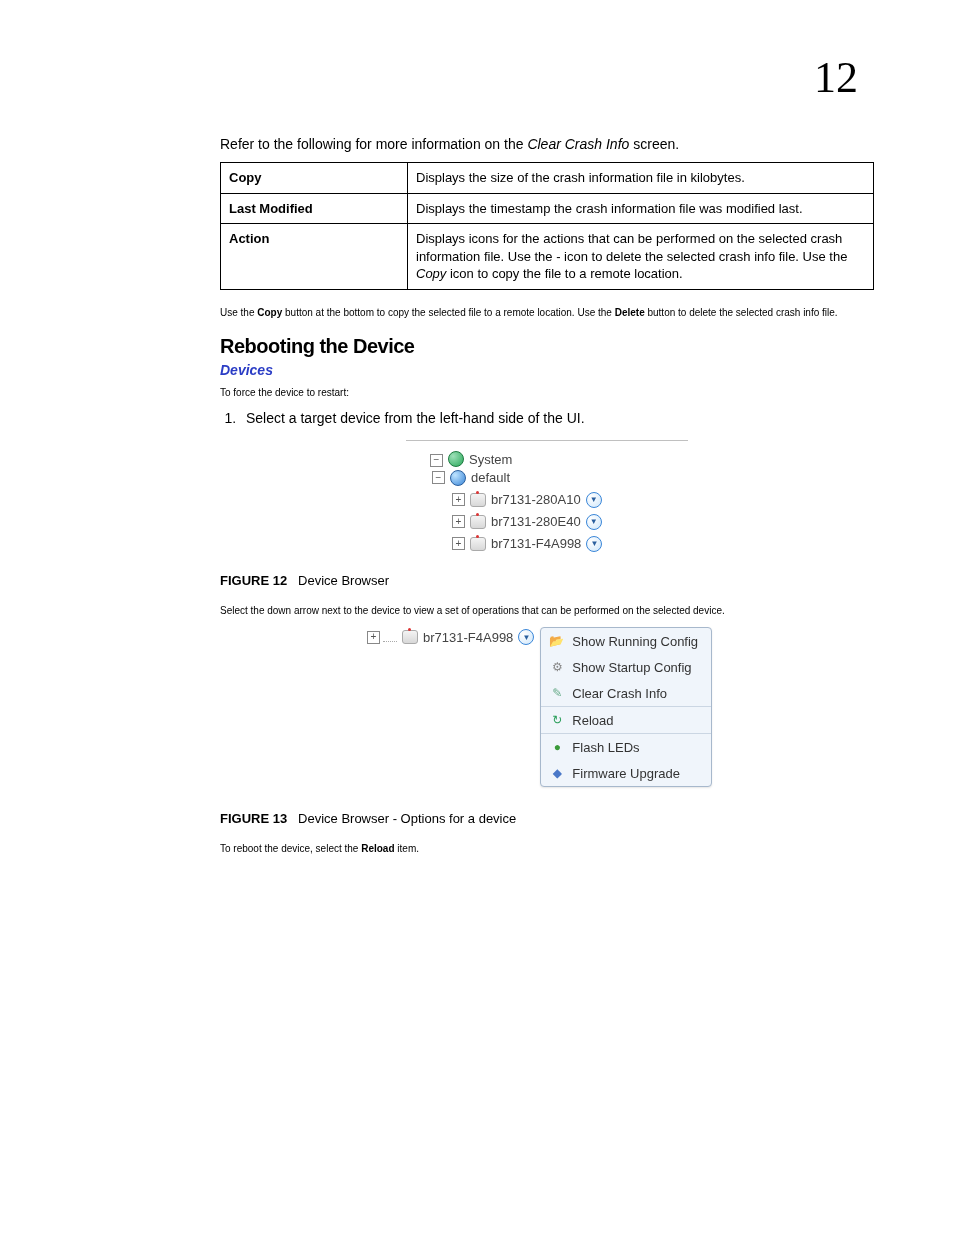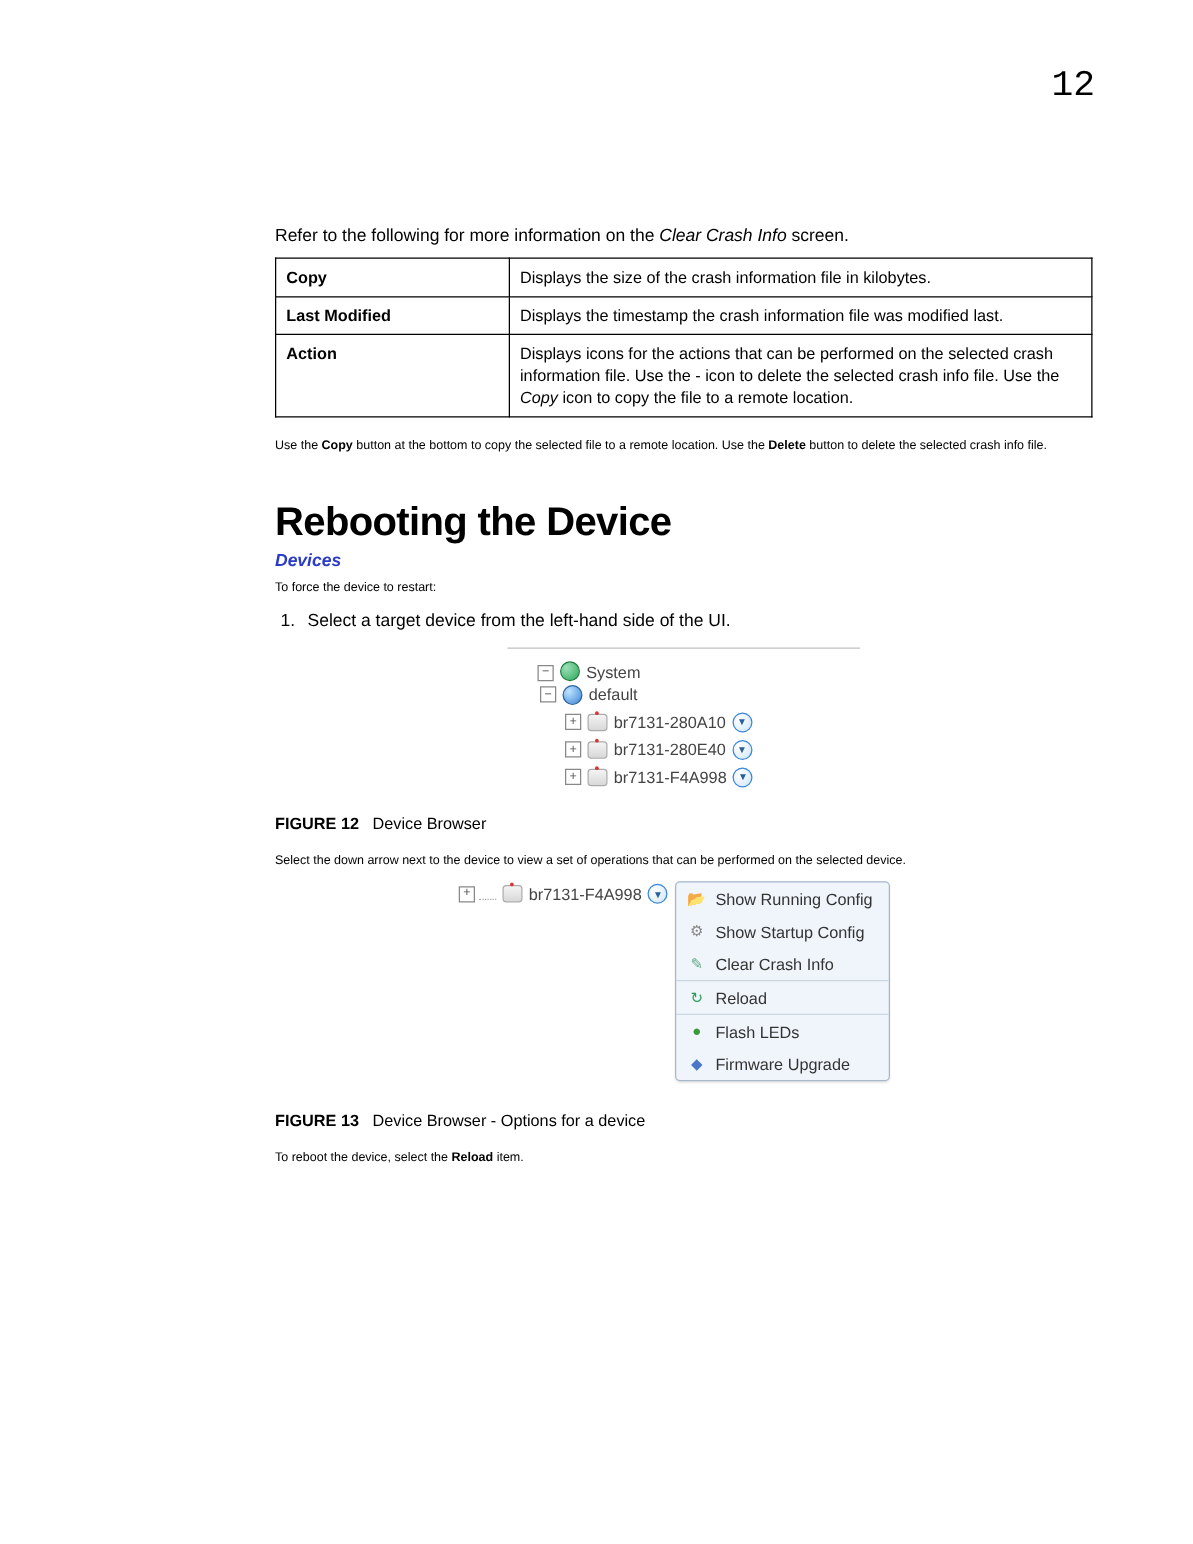--- a/index.html
+++ b/index.html
@@ -12,28 +12,28 @@
   .page {
     width: 954px;
     height: 1235px;
     position: relative;
     box-sizing: border-box;
     padding: 60px 80px 60px 220px;
   }
   .page-number {
     position: absolute;
     top: 52px;
-    right: 78px;
-    font-size: 29px;
-    font-family: Liberation Mono, monospace;
+    right: 96px;
+    font-size: 44px;
+    font-family: Liberation Serif, serif;
     font-weight: normal;
   }
   .intro-text {
     font-size: 14px;
-    margin-top: 120px;
+    margin-top: 76px;
     margin-bottom: 10px;
   }
   .intro-text .italic { font-style: italic; }
   table.def-table {
     border-collapse: collapse;
     width: 100%;
     font-size: 13px;
   }
   table.def-table td {
     border: 1px solid #000;
@@ -47,22 +47,22 @@
   }
   .body-para {
     font-size: 10px;
     margin-top: 16px;
     line-height: 1.35;
   }
   .body-para .bold { font-weight: bold; }
   h2.section-heading {
     font-family: Arial, Helvetica, sans-serif;
     font-weight: bold;
-    font-size: 32px;
-    margin-top: 36px;
+    font-size: 20px;
+    margin-top: 16px;
     margin-bottom: 4px;
     letter-spacing: -0.5px;
   }
   .breadcrumb {
     color: #2a3cc5;
     font-style: italic;
     font-weight: bold;
     font-size: 14px;
     margin: 4px 0 8px 0;
   }

